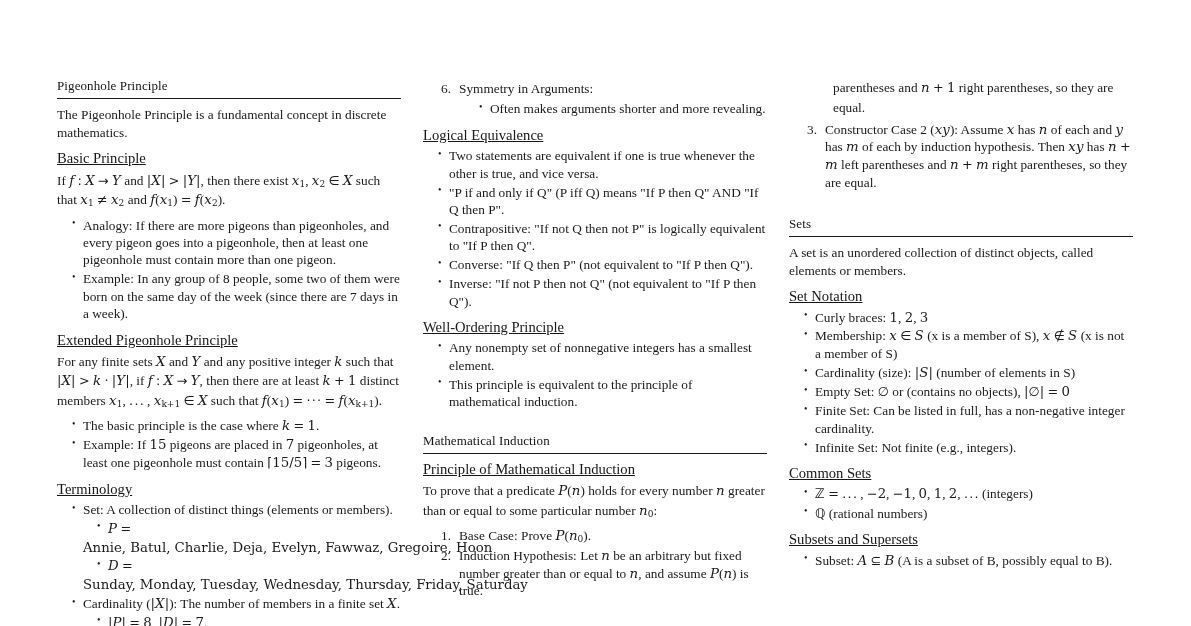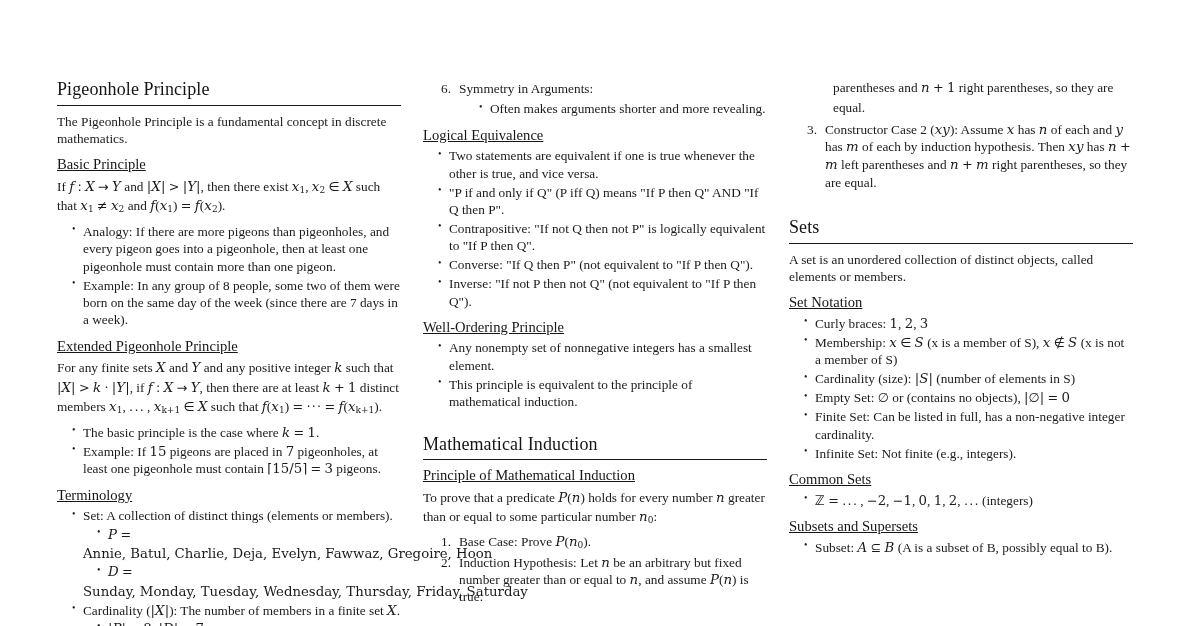--- a/index.html
+++ b/index.html
@@ -33,21 +33,21 @@
   .col-1 { left: 57px;  }
   .col-2 { left: 423px; }
   .col-3 { left: 789px; }
 
   .col-2 { z-index: 3; }
   .col-1 { z-index: 2; }
   .col-3 { z-index: 2; }
 
   
   .h-major {
-    font-size: 18px;
+    font-size: 13px;
     font-weight: normal;
     line-height: 1.25;
     margin: 0 0 4px 0;
     letter-spacing: .1px;
     color: #141414;
   }
   .rule {
     border: 0;
     border-top: 1.6px solid #1a1a1a;
     margin: 0 0 7px 0;
@@ -285,20 +285,21 @@
         <li>Membership: <span class="m">x</span> <span class="op">∈</span> <span class="m">S</span> (x is a member of S), <span class="m">x</span> <span class="op">∉</span> <span class="m">S</span> (x is not a member of S)</li>
         <li>Cardinality (size): <span class="bar">|</span><span class="m">S</span><span class="bar">|</span> (number of elements in S)</li>
         <li>Empty Set: <span class="op">∅</span> or  (contains no objects), <span class="bar">|</span><span class="op">∅</span><span class="bar">|</span> <span class="op">=</span> <span class="mr">0</span></li>
         <li>Finite Set: Can be listed in full, has a non-negative integer cardinality.</li>
         <li>Infinite Set: Not finite (e.g., integers).</li>
       </ul>
 
       <h2 class="h-sub">Common Sets</h2>
       <ul class="bl">
         <li><span class="bb">ℤ</span> <span class="op">=</span> <span class="op">. . .</span> , <span class="op">−</span><span class="mr">2</span>, <span class="op">−</span><span class="mr">1</span>, <span class="mr">0</span>, <span class="mr">1</span>, <span class="mr">2</span>, <span class="op">. . .</span> (integers)</li>
+        <li><span class="bb">ℚ</span> (rational numbers)</li>
       </ul>
 
       <h2 class="h-sub">Subsets and Supersets</h2>
       <ul class="bl">
         <li>Subset: <span class="m">A</span> <span class="op">⊆</span> <span class="m">B</span> (A is a subset of B, possibly equal to B).</li>
 
       </ul>
     </div>
   </div>
 

